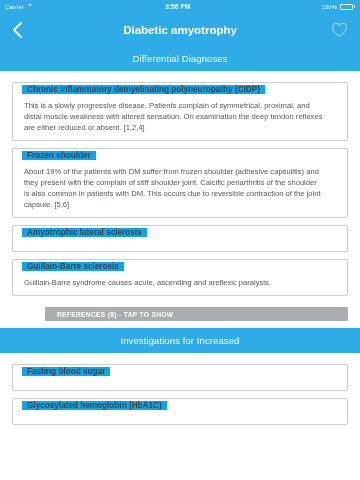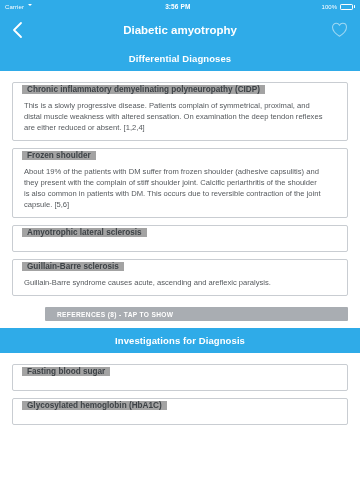--- a/index.html
+++ b/index.html
@@ -43,38 +43,38 @@
   }
   .nav-btn { position: relative; z-index: 2; display: flex; align-items: center; justify-content: center; }
   .chev-back { width: 14px; height: 18px; }
   .heart-btn { width: 19px; height: 19px; }
 
   
   .content { flex: 1 1 auto; overflow: hidden; background: #ffffff; }
 
   .section-header {
     background: #2fabe8; color: #ffffff;
-    font-size: 9.5px; font-weight: bold; text-align: center;
+    font-size: 9.5px; font-weight: normal; text-align: center;
     padding: 7px 0 7px; letter-spacing: .1px;
   }
 
   .cards { padding: 4px 12px 0 12px; }
 
   .card {
     border: .8px solid #c9cdd2;
     border-radius: 2px;
     margin: 7px 0 0 0;
     padding: 0 0 7px 0;
     position: relative;
   }
   .card-title {
     position: relative; top: -5px;
     margin: 0 0 0 9px;
     display: inline-block;
-    background: #a3a3a3;
+    background: #0ea5e9;
     padding: 0 5px;
     font-size: 8.2px; font-weight: bold; color: #3d4246;
     line-height: 9px;
   }
   .card-body {
     margin: -1px 24px 0 11px;
     font-size: 7.6px; line-height: 11px; color: #55595d;
   }
 
   .ref-bar {
@@ -141,21 +141,21 @@
 
       <div class="card">
         <div class="card-title">Guillain-Barre sclerosis</div>
         <div class="card-body">Guillain-Barre syndrome causes acute, ascending and areflexic paralysis.</div>
       </div>
     </div>
 
     <div class="ref-bar">REFERENCES (8) - TAP TO SHOW</div>
     <div class="sec-gap"></div>
 
-    <div class="section-header">Investigations for Diagnosis</div>
+    <div class="section-header">Investigations for Increased</div>
     <div class="cards">
 
       <div class="card">
         <div class="card-title">Fasting blood sugar</div>
       </div>
 
       <div class="card">
         <div class="card-title">Glycosylated hemoglobin (HbA1C)</div>
       </div>
 

